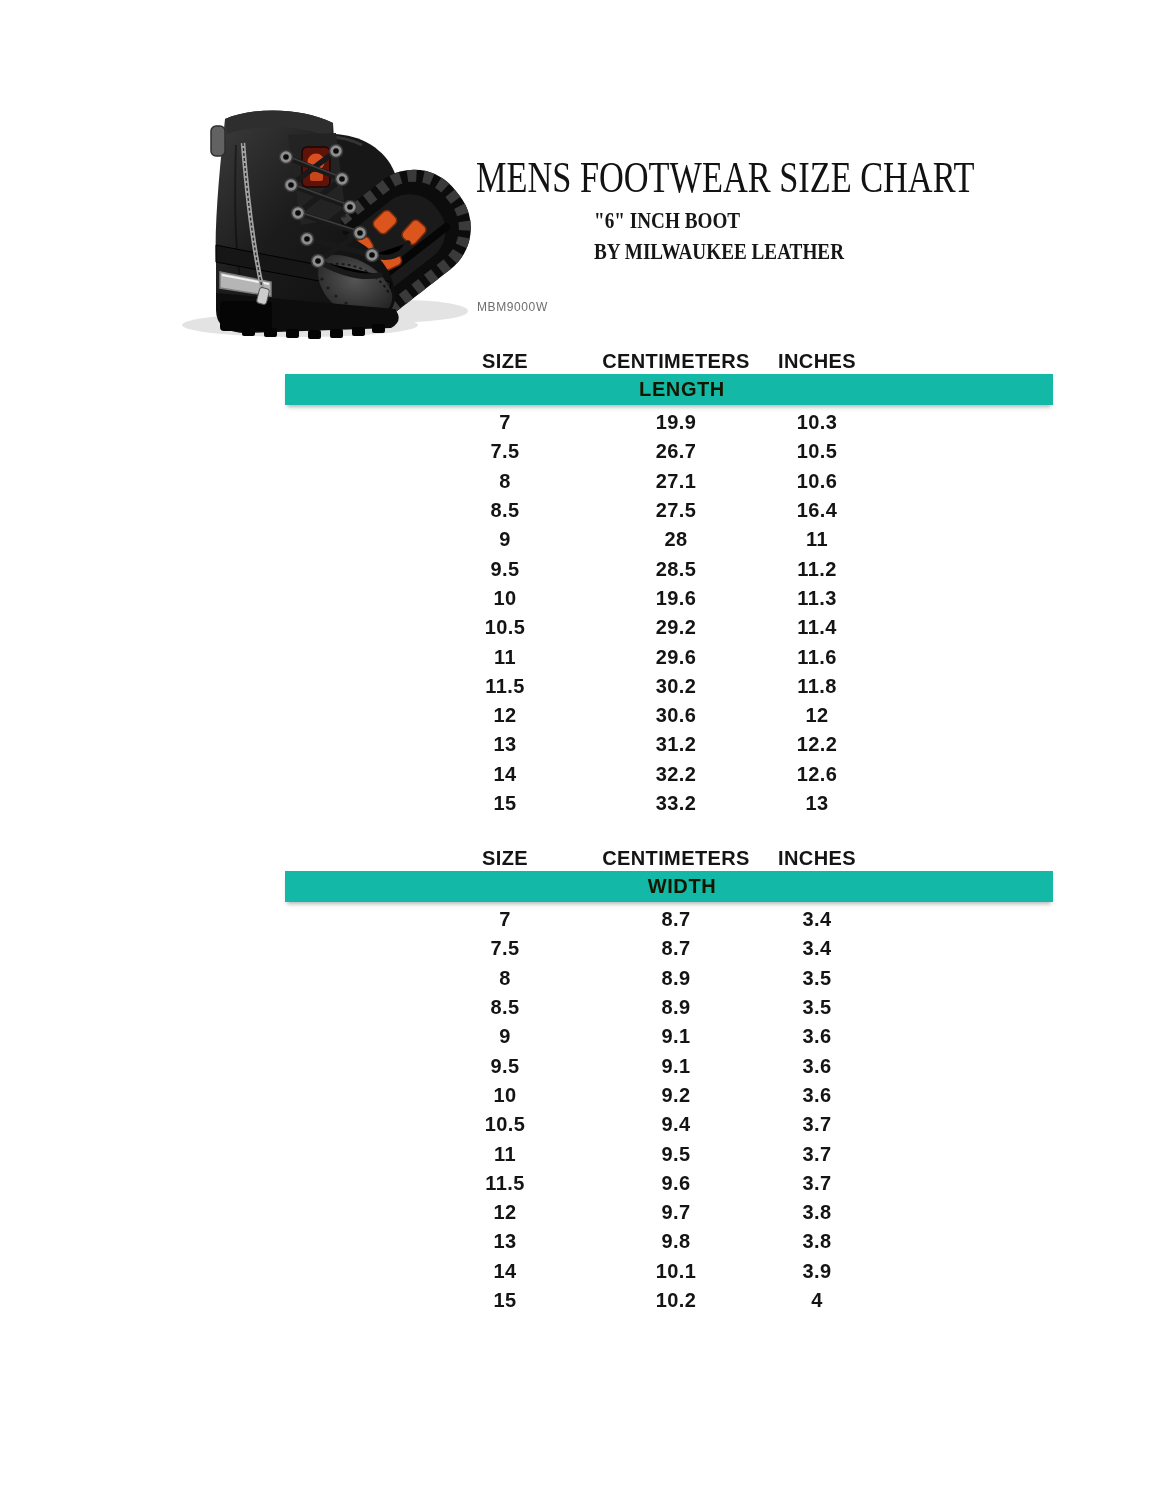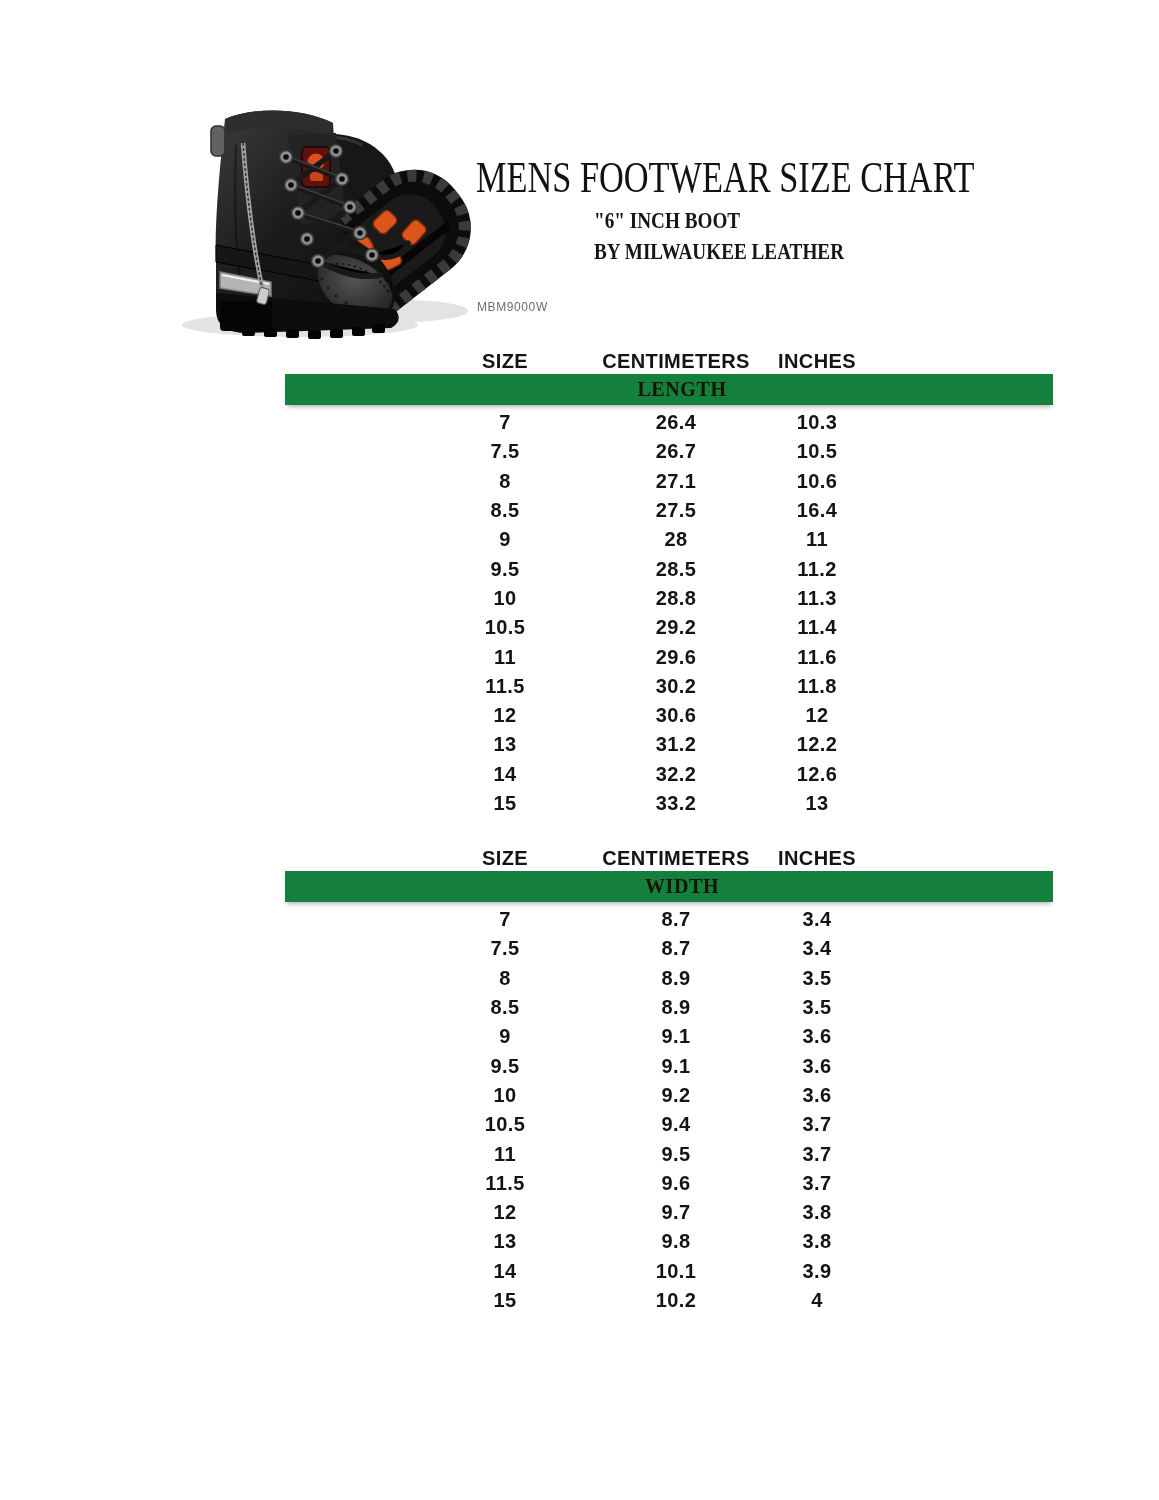--- a/index.html
+++ b/index.html
@@ -30,24 +30,23 @@
   
   .sizetable{position:absolute;left:285px;width:768px;}
   .t-length{top:348px;}
   .t-width{top:845px;}
   .thead{display:flex;padding-left:130px;height:26px;align-items:center;}
   .cell{text-align:center;font-weight:bold;font-size:20px;color:#141414;letter-spacing:.4px;white-space:nowrap;}
   .cell:nth-child(1){width:180px;}
   .cell:nth-child(2){width:162px;}
   .cell:nth-child(3){width:120px;}
   .band{
-    height:31px;background:#15803d;
+    height:31px;background:#14b8a6;
     display:flex;align-items:center;justify-content:center;
     box-shadow:0 4px 4px -2px rgba(110,110,110,.5);
-    font-family:Liberation Serif, serif;
   }
   .band span{
     font-weight:bold;font-size:20px;color:#161600;letter-spacing:.6px;
     transform:translateX(13px);
   }
   .rows{padding-top:3px;}
   .trow{display:flex;padding-left:130px;height:29.3px;align-items:center;}
 </style>
 </head>
 <body>
@@ -186,21 +185,21 @@
       <span class="cell">SIZE</span>
       <span class="cell">CENTIMETERS</span>
       <span class="cell">INCHES</span>
     </div>
     <div class="band">
       <span>LENGTH</span>
     </div>
     <div class="rows">
         <div class="trow">
           <span class="cell">7</span>
-          <span class="cell">26.4</span>
+          <span class="cell">19.9</span>
           <span class="cell">10.3</span>
         </div>
         <div class="trow">
           <span class="cell">7.5</span>
           <span class="cell">26.7</span>
           <span class="cell">10.5</span>
         </div>
         <div class="trow">
           <span class="cell">8</span>
           <span class="cell">27.1</span>
@@ -216,21 +215,21 @@
           <span class="cell">28</span>
           <span class="cell">11</span>
         </div>
         <div class="trow">
           <span class="cell">9.5</span>
           <span class="cell">28.5</span>
           <span class="cell">11.2</span>
         </div>
         <div class="trow">
           <span class="cell">10</span>
-          <span class="cell">28.8</span>
+          <span class="cell">19.6</span>
           <span class="cell">11.3</span>
         </div>
         <div class="trow">
           <span class="cell">10.5</span>
           <span class="cell">29.2</span>
           <span class="cell">11.4</span>
         </div>
         <div class="trow">
           <span class="cell">11</span>
           <span class="cell">29.6</span>

